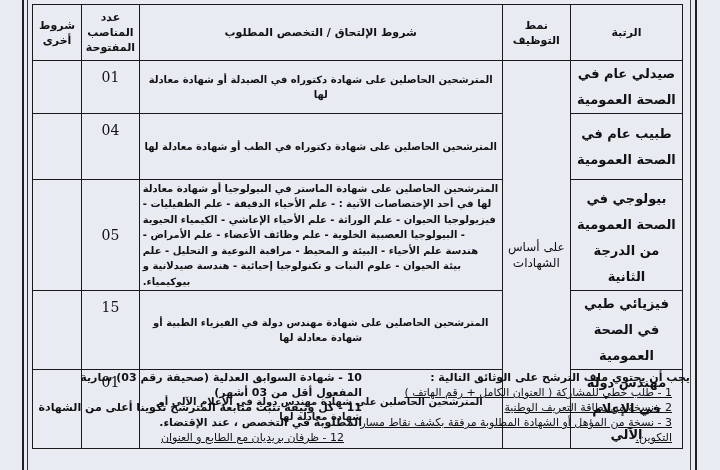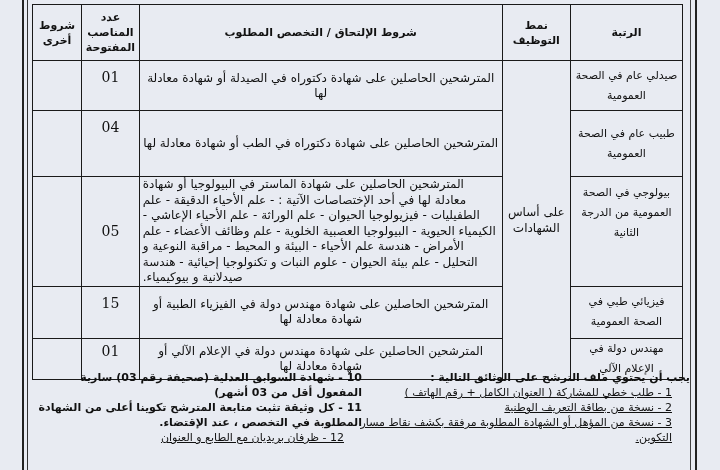--- a/index.html
+++ b/index.html
@@ -31,23 +31,23 @@
     border: 1.5px solid #1a1a1a;
     text-align: center;
     vertical-align: middle;
     padding: 0 3px;
   }
   table.jobs th {
     font-family: "DejaVu Sans", sans-serif;
     font-weight: bold; font-size: 11px; line-height: 15px;
     height: 55px;
   }
-  .rank { font-size: 11px; line-height: 20px; }
+  .rank { font-size: 13px; line-height: 26px; font-weight: bold; }
   .mode { font-size: 12px; line-height: 16px; border-top: none; }
-  .cond { font-size: 12px; font-weight: normal; line-height: 15px; }
+  .cond { font-size: 10px; font-weight: bold; line-height: 15px; }
   .cond.multi { text-align: left; line-height: 15.5px; }
   .count { font-family: "DejaVu Serif", serif; font-size: 14px; vertical-align: top !important; padding-top: 8px !important; margin-top: 16px; }
   .count.mid { vertical-align: middle !important; padding-top: 0 !important; }
   .other { }
   td.dashed-left { border-left: 1.5px dashed #222 !important; }
 
   .docs {
     position: absolute; top: 370px; height: 100px;
     direction: rtl; font-size: 11px; line-height: 15px; font-weight: bold;
   }

